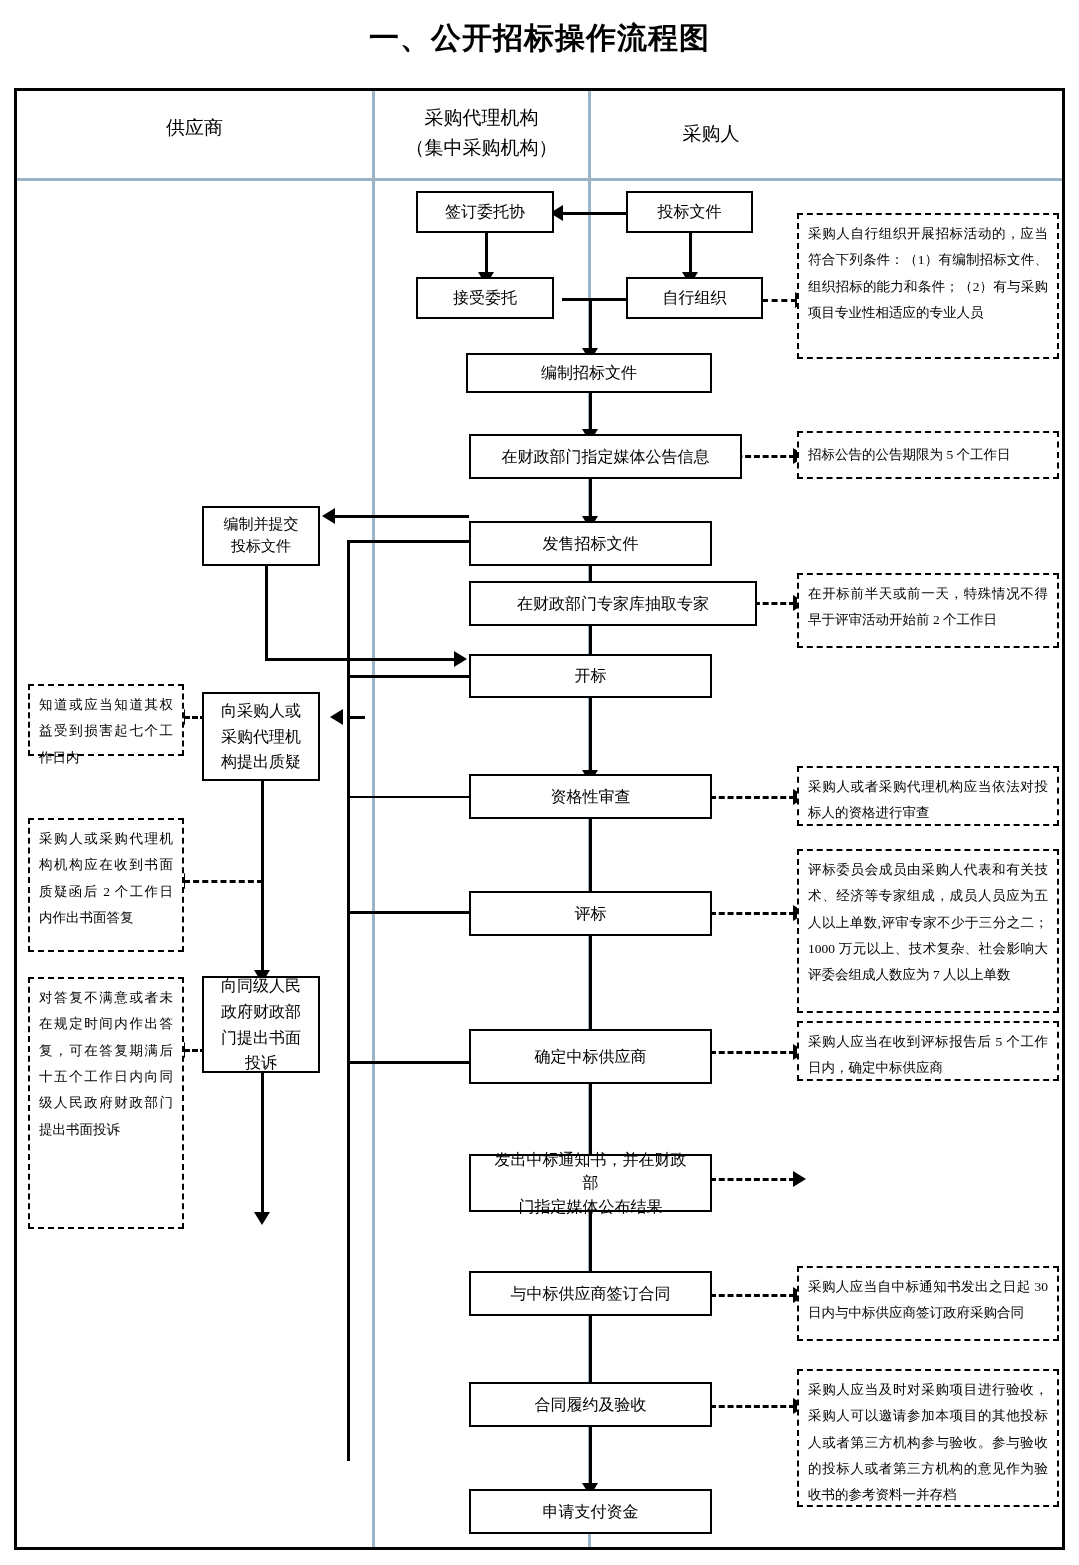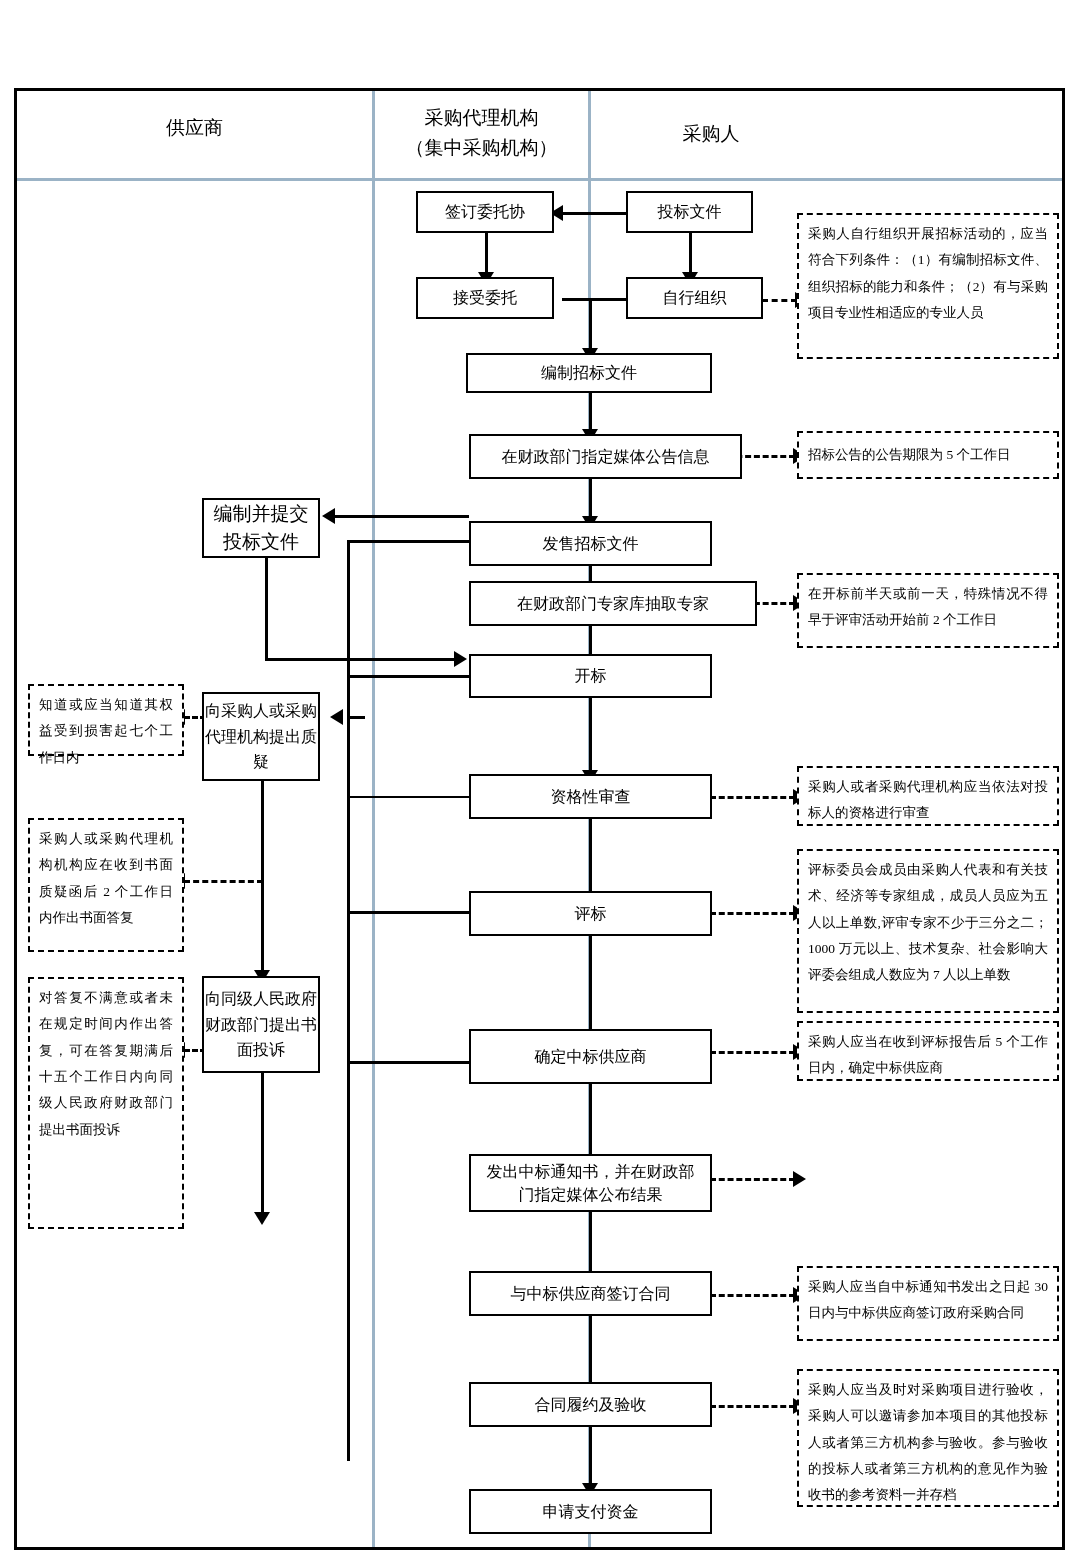--- a/index.html
+++ b/index.html
@@ -67,24 +67,24 @@
     position: absolute;
     border: 2.5px solid #000;
     background: #fff;
     display: flex;
     align-items: center;
     justify-content: center;
     text-align: center;
     font-size: 16px;
     line-height: 1.45;
     color: #000;
-    padding: 2px 0;
+    padding: 2px 16px;
     z-index: 4;
   }
-  .box.small { font-size: 19px; }
+  .box.small { font-size: 15px; margin-top: 8px; }
 
   
   .note {
     position: absolute;
     border: 2.5px dashed #000;
     background: #fff;
     font-size: 13.5px;
     line-height: 1.95;
     color: #000;
     padding: 6px 9px;
@@ -115,20 +115,21 @@
   .ar { position: absolute; width: 0; height: 0; z-index: 3; }
   .ar.down  { border-left: 8px solid transparent; border-right: 8px solid transparent; border-top: 13px solid #000; }
   .ar.left  { border-top: 8px solid transparent; border-bottom: 8px solid transparent; border-right: 13px solid #000; }
   .ar.right { border-top: 8px solid transparent; border-bottom: 8px solid transparent; border-left: 13px solid #000; }
 </style>
 </head>
 <body>
 
 <div id="page">
 
+  <div id="title">一、公开招标操作流程图</div>
 
   <div id="frame">
 
     <div class="lane-v" style="left:355px; height:1456px;"></div>
     <div class="lane-v" style="left:571px; height:1456px;"></div>
 
     <div class="lane-h" style="left:0px; top:87px; width:1045px;"></div>
 
     <div class="lane-head" style="left:0px; top:22px; width:355px;">
       <span>供应商</span>

